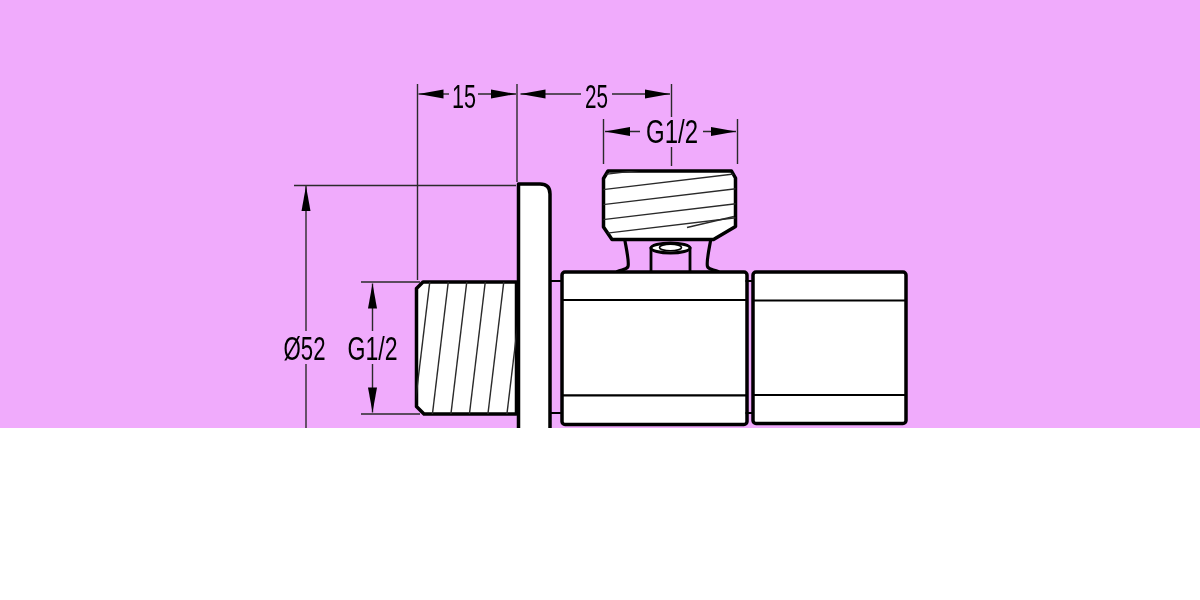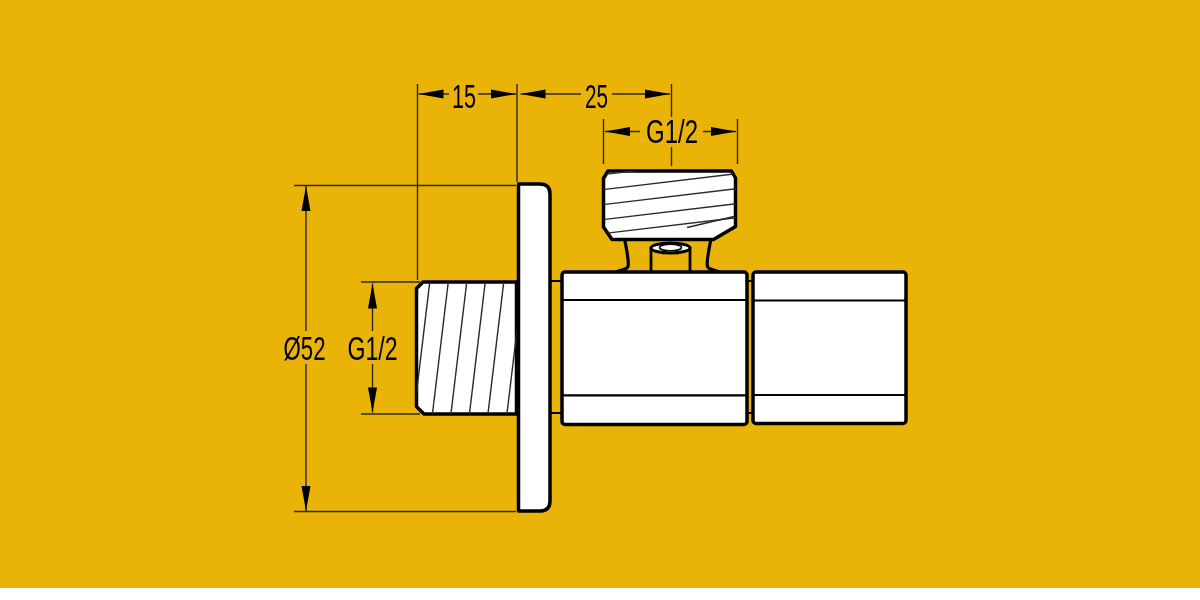--- a/index.html
+++ b/index.html
@@ -3,22 +3,22 @@
 <meta charset="utf-8">
 <style>
   html, body {
     margin: 0;
     padding: 0;
     background: #ffffff;
   }
   .stage {
     position: relative;
     width: 1200px;
-    height: 588px;
-    background: #eab308;
+    height: 428px;
+    background: #f0abfc;
     overflow: hidden;
     text-decoration: underline;
   }
   svg {
     display: block;
   }
   .outline  { fill: #ffffff; stroke: #000000; stroke-width: 3.5; stroke-linejoin: round; }
   .outline2 { fill: none;    stroke: #000000; stroke-width: 3.2; stroke-linecap: round; }
   .medium   { stroke: #000000; stroke-width: 2.2; }
   .tick     { stroke: #000000; stroke-width: 2; }

